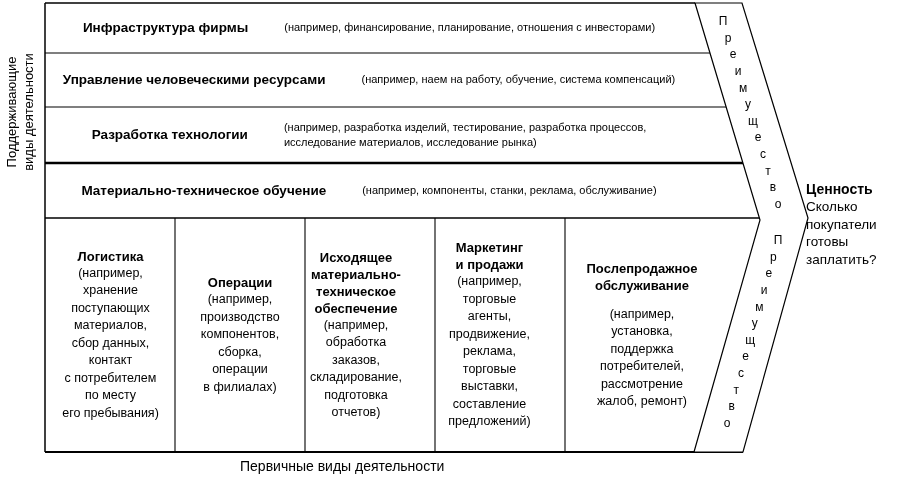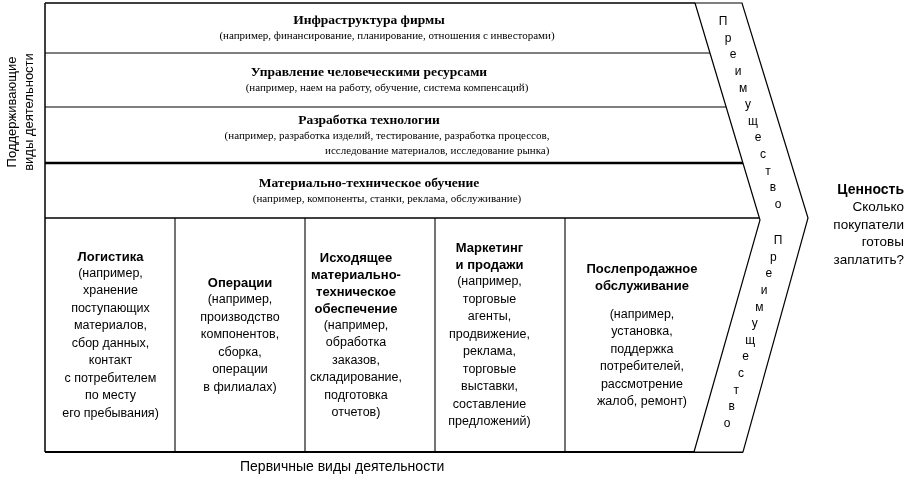--- a/index.html
+++ b/index.html
@@ -19,25 +19,24 @@
   #gridsvg {
     position: absolute;
     left: 0; top: 0;
     width: 904px; height: 485px;
   }
   .support-row {
     position: absolute;
     left: 45px;
     width: 648px;
     display: flex;
-    flex-direction: column;
+    flex-direction: row;
     justify-content: center;
     align-items: center;
-    text-align: right;
-    font-family: Liberation Serif, serif;
+    text-align: left;
   }
   .row-title {
     font-weight: bold;
     font-size: 13.5px;
     line-height: 16px;
     white-space: pre-line;
   }
   .row-desc {
     font-size: 11px;
     line-height: 15.5px;
@@ -82,21 +81,21 @@
     left: 240px;
     top: 458px;
     width: 260px;
     font-size: 14px;
   }
   #value-note {
     position: absolute;
     left: 806px;
     top: 181px;
     width: 98px;
-    text-align: right;
+    text-align: left;
   }
   #value-note .value-title {
     font-weight: bold;
     font-size: 14px;
     line-height: 17px;
   }
   #value-note .value-question {
     font-size: 13.5px;
     line-height: 17.5px;
     white-space: pre-line;

